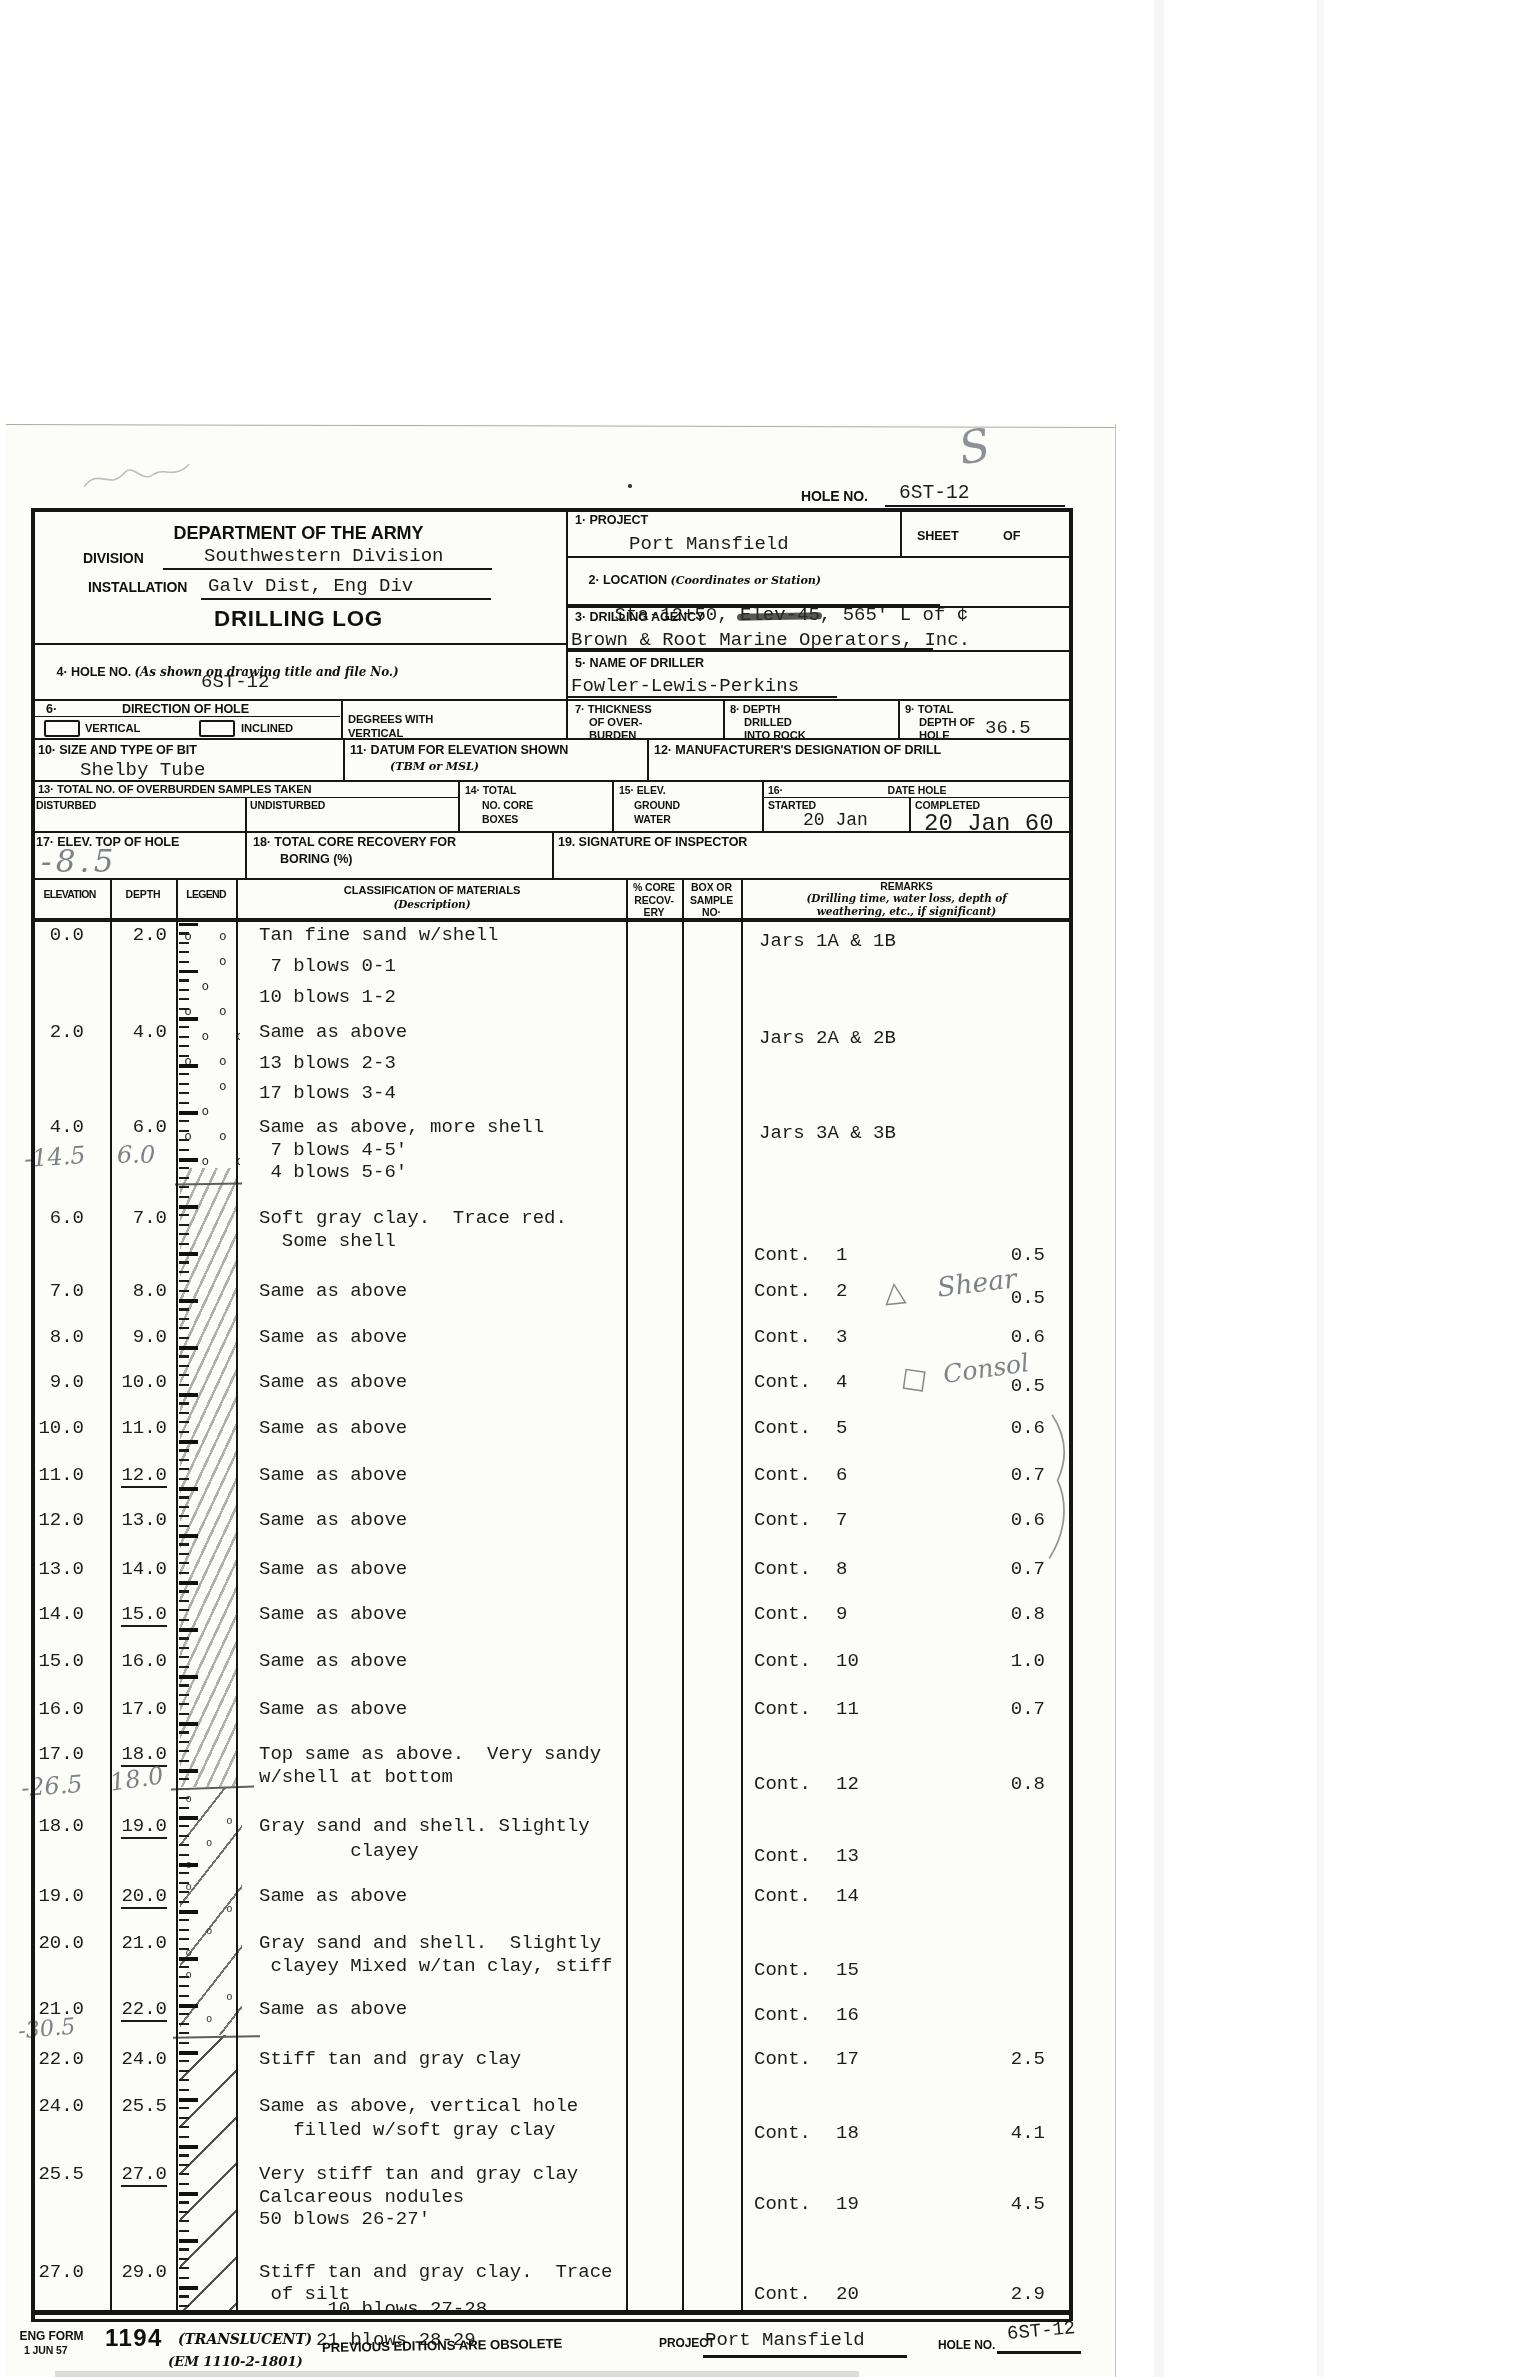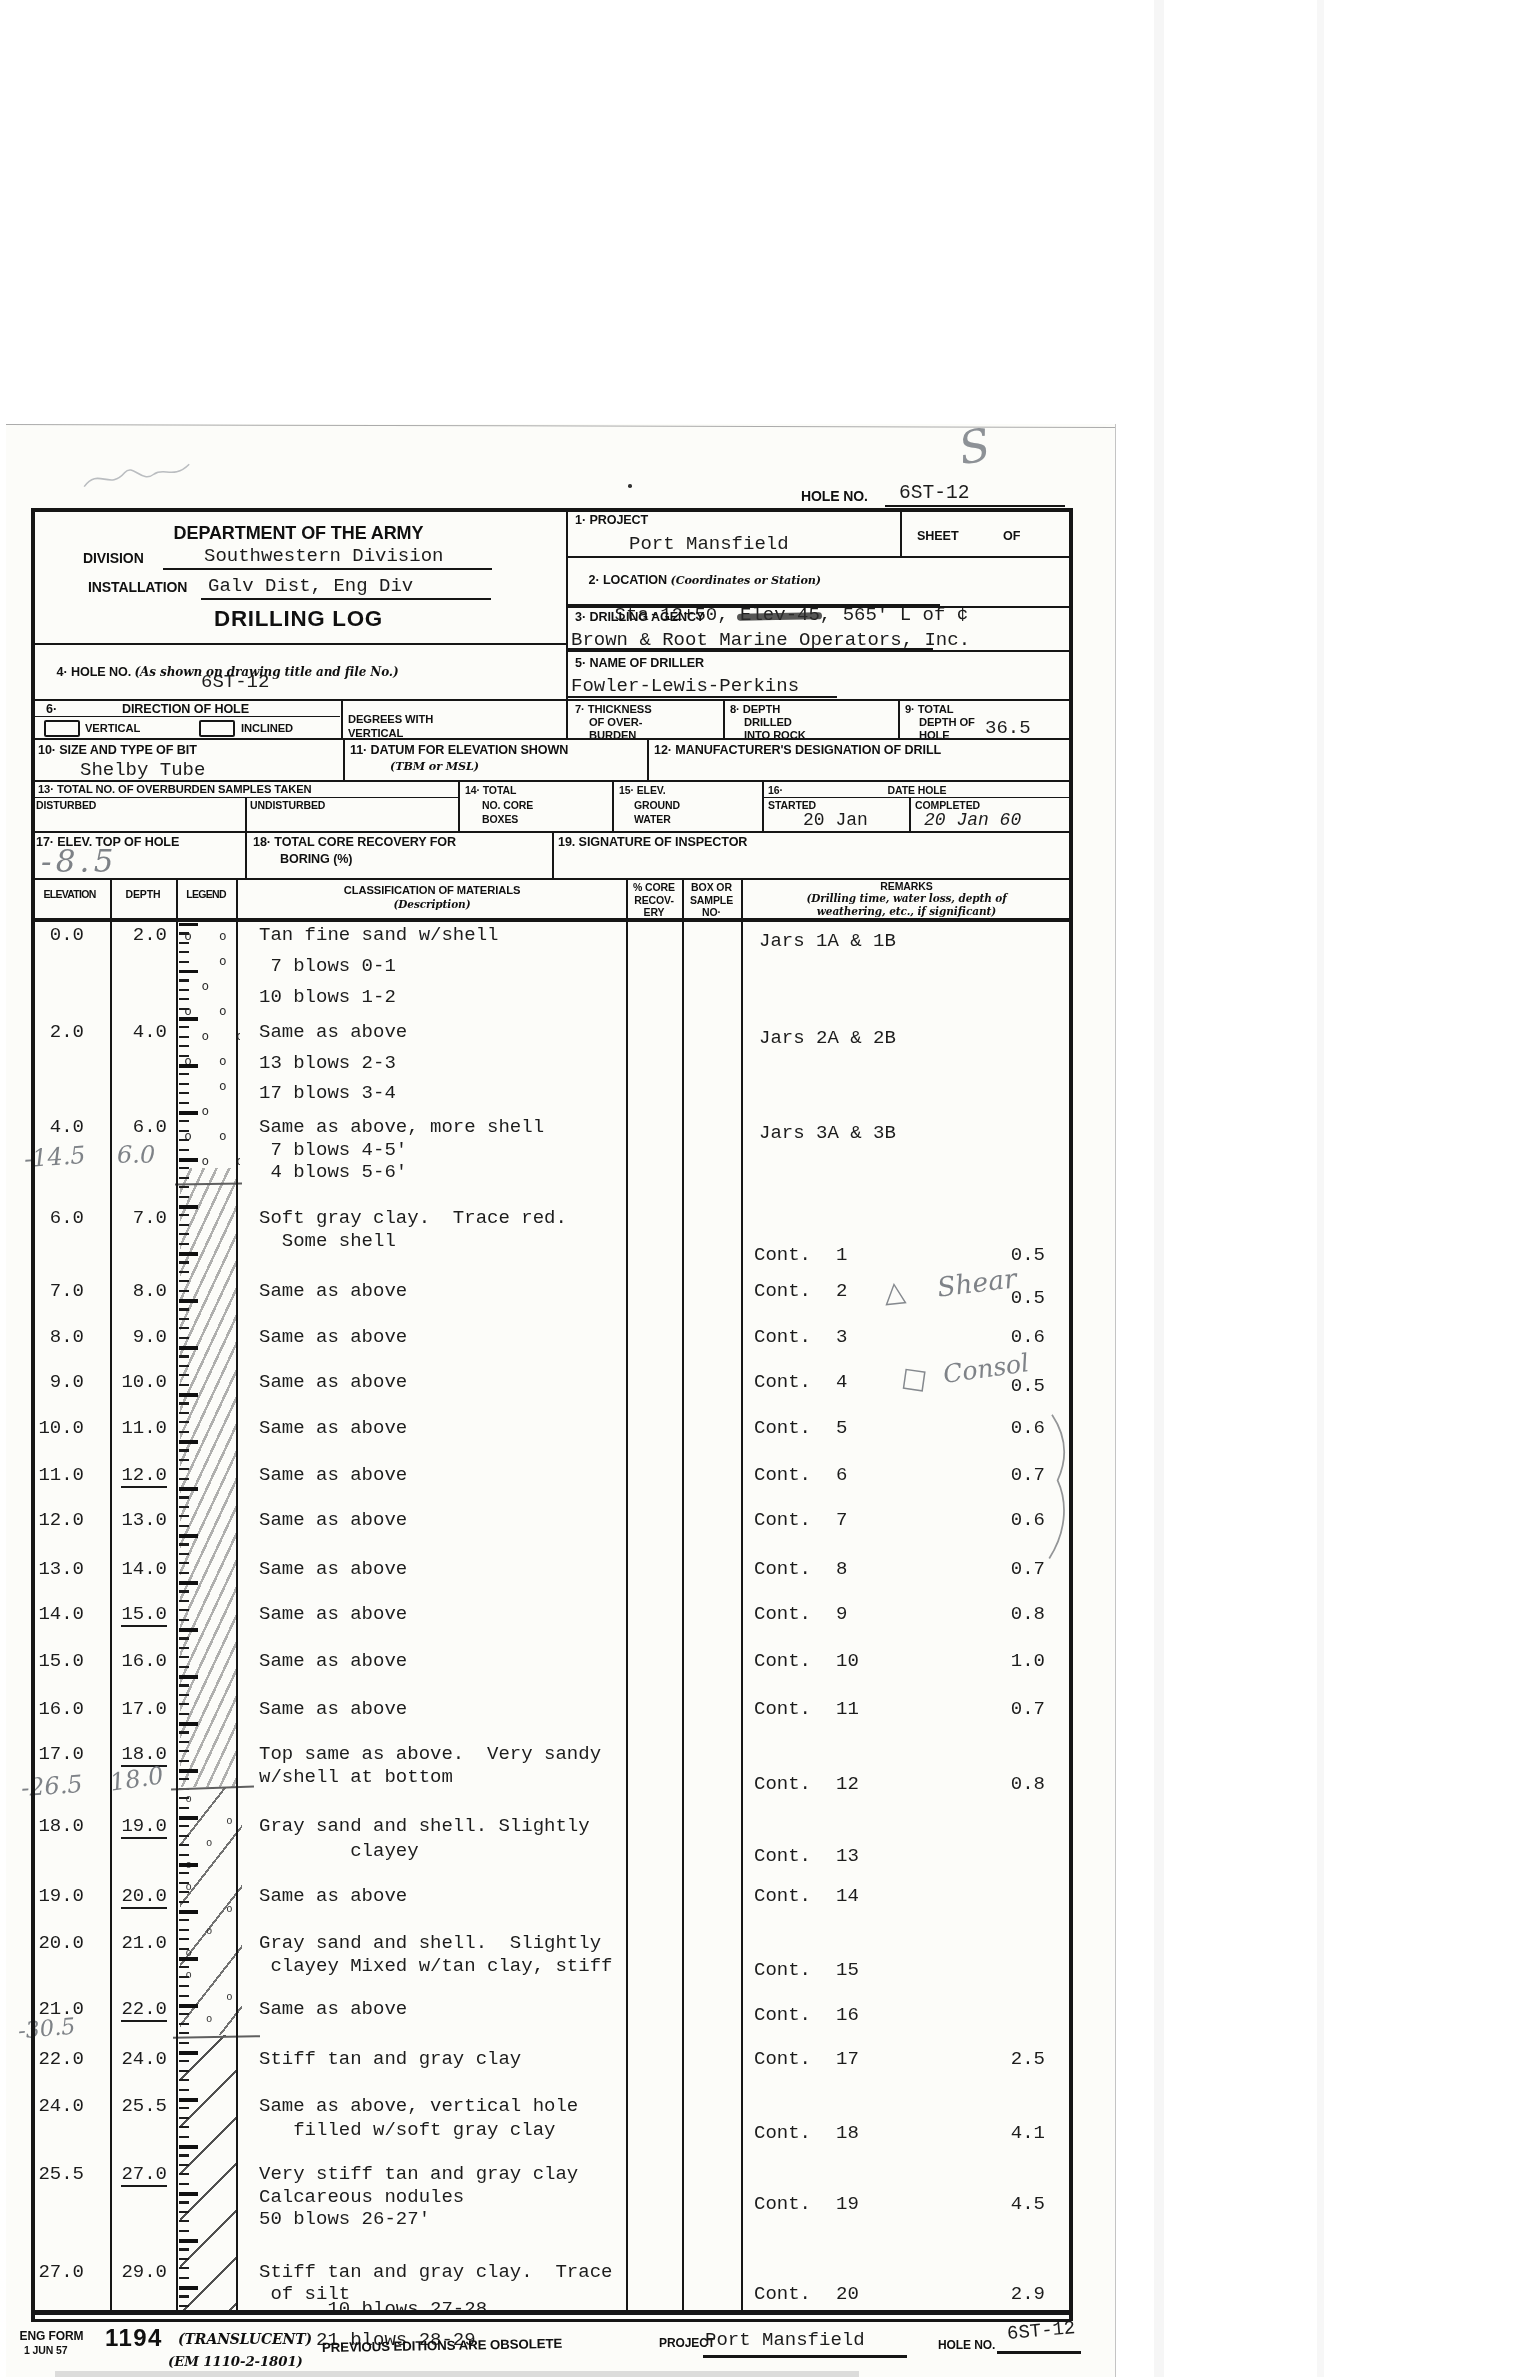--- a/index.html
+++ b/index.html
@@ -127,21 +127,21 @@
   <div class="lbl xs" style="left:482px;top:799px;">NO. CORE</div>
   <div class="lbl xs" style="left:482px;top:813px;">BOXES</div>
   <div class="lbl xs" style="left:619px;top:784px;">15· ELEV.</div>
   <div class="lbl xs" style="left:634px;top:799px;text-align:right;">GROUND</div>
   <div class="lbl xs" style="left:634px;top:813px;">WATER</div>
   <div class="lbl xs" style="left:768px;top:784px;">16·</div>
   <div class="lbl c xs" style="left:762px;top:784px;width:310px;">DATE HOLE</div>
   <div class="lbl xs" style="left:768px;top:799px;">STARTED</div>
   <div class="tw" style="left:803px;top:810px;font-size:18px;">20 Jan</div>
   <div class="lbl xs" style="left:915px;top:799px;">COMPLETED</div>
-  <div class="tw" style="left:924px;top:810px;font-size:18px;font-style:italic;">20 Jan 60</div>
+  <div class="tw" style="left:924px;top:810px;font-size:24px;">20 Jan 60</div>
 
   <div class="lbl" style="left:36px;top:835px;">17· ELEV. TOP OF HOLE</div>
   <div class="hw" style="left:41px;top:843px;font-size:31px;letter-spacing:4.2px;">-8.5</div>
   <div class="lbl" style="left:253px;top:835px;">18· TOTAL CORE RECOVERY FOR</div>
   <div class="lbl" style="left:280px;top:852px;">BORING (%)</div>
   <div class="lbl" style="left:558px;top:835px;">19. SIGNATURE OF INSPECTOR</div>
 
   <div class="lbl c xs" style="left:29px;top:888px;width:81px;letter-spacing:-0.7px;">ELEVATION</div>
   <div class="lbl c xs" style="left:110px;top:888px;width:66px;">DEPTH</div>
   <div class="lbl c xs" style="left:176px;top:888px;width:60px;letter-spacing:-0.7px;">LEGEND</div>

